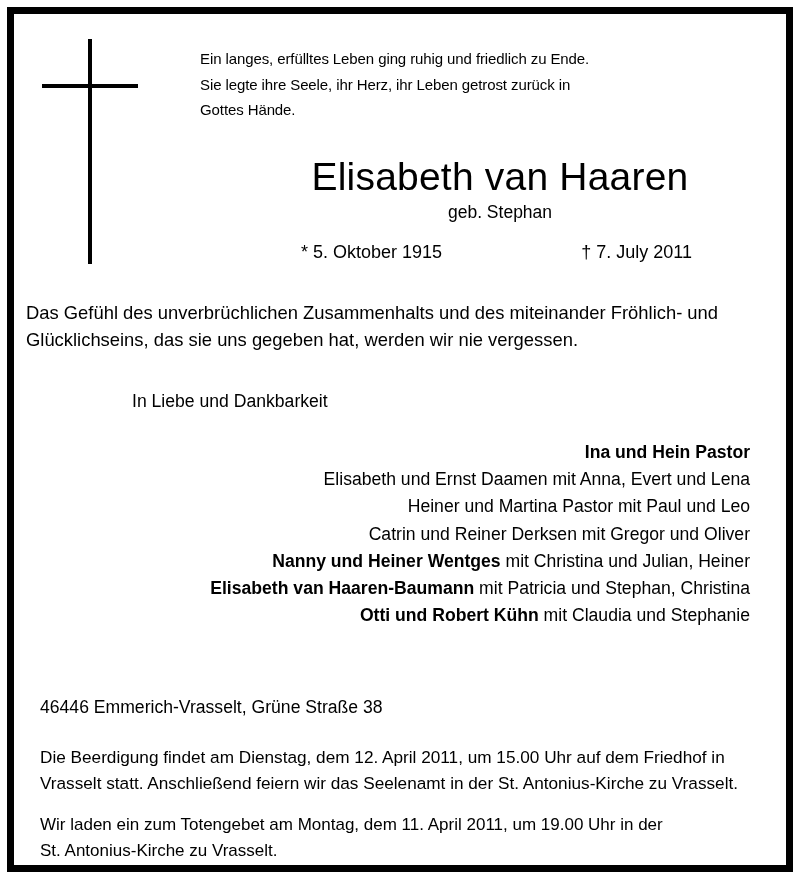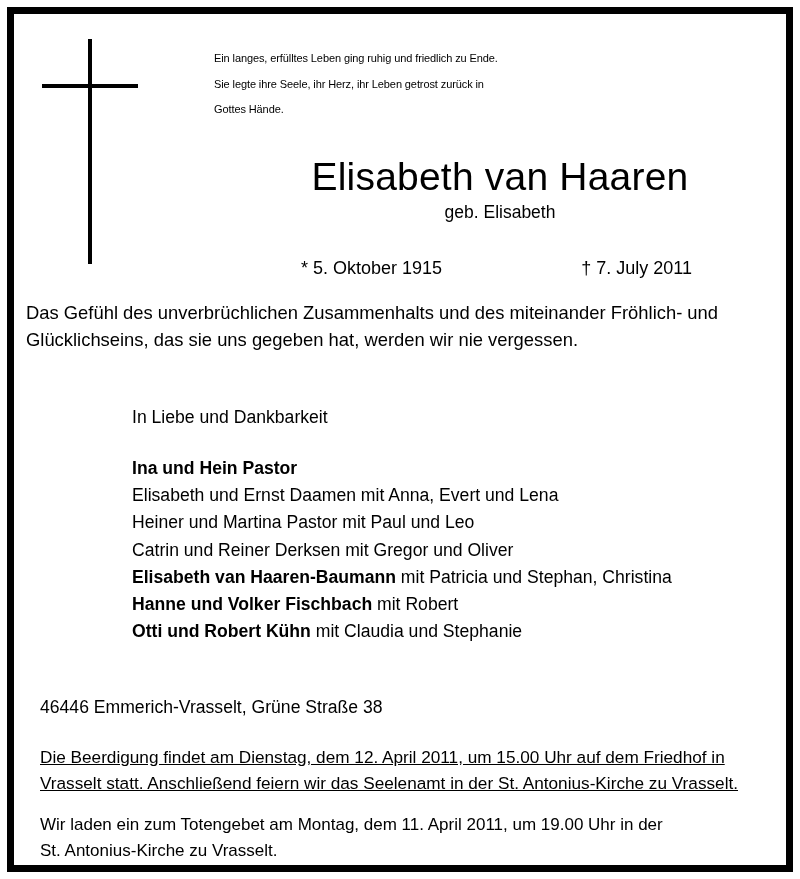--- a/index.html
+++ b/index.html
@@ -66,24 +66,23 @@
     height: 4px;
     background: #000000;
   }
 
   
   .verse {
     position: absolute;
     left: 186px;
     top: 32px;
     width: 560px;
-    font-size: 11px;
+    font-size: 15px;
     line-height: 25.5px;
     letter-spacing: -0.1px;
-    margin-left: 14px;
   }
   .verse .line {
     white-space: nowrap;
   }
 
   
   .name-block {
     position: absolute;
     left: 236px;
     top: 140px;
@@ -98,21 +97,21 @@
     white-space: nowrap;
   }
   .maiden-name {
     margin-top: 1px;
     font-size: 17.5px;
     line-height: 23px;
     font-weight: 400;
   }
   .dates {
     position: relative;
-    margin-top: 32px;
+    margin-top: 16px;
     height: 24px;
     font-size: 18px;
     line-height: 24px;
   }
   .dates .birth {
     position: absolute;
     left: 51px;
     top: 0;
     white-space: nowrap;
   }
@@ -138,30 +137,30 @@
   }
 
   
   .gratitude {
     position: absolute;
     left: 118px;
     top: 375px;
     font-size: 17.6px;
     line-height: 24px;
     white-space: nowrap;
-    margin-top: 16px;
   }
 
   .family-list {
     position: absolute;
     left: 118px;
-    top: 441px;
+    top: 425px;
     width: 618px;
     font-size: 17.6px;
     line-height: 27.2px;
+    text-align: right;
   }
   .family-list .family-row {
     white-space: nowrap;
   }
   .family-list .lead {
     font-weight: 700;
   }
   .family-list .rest {
     font-weight: 400;
   }
@@ -178,21 +177,20 @@
 
   
   .service {
     position: absolute;
     left: 26px;
     top: 730px;
     width: 715px;
     font-size: 17.2px;
     line-height: 26px;
     font-stretch: semi-condensed;
-    text-decoration: underline;
   }
   .service .line {
     white-space: nowrap;
   }
 
   .prayer {
     position: absolute;
     left: 26px;
     top: 798px;
     width: 715px;
@@ -217,41 +215,41 @@
       </div>
 
       <div class="verse">
         <div class="line">Ein langes, erfülltes Leben ging ruhig und friedlich zu Ende.</div>
         <div class="line">Sie legte ihre Seele, ihr Herz, ihr Leben getrost zurück in</div>
         <div class="line">Gottes Hände.</div>
       </div>
 
       <div class="name-block">
         <div class="deceased-name">Elisabeth van Haaren</div>
-        <div class="maiden-name">geb. Elisabeth</div>
+        <div class="maiden-name">geb. Stephan</div>
         <div class="dates">
           <span class="birth">* 5. Oktober 1915</span>
           <span class="death">† 7. July 2011</span>
         </div>
       </div>
 
       <div class="memorial">
         <div class="line">Das Gefühl des unverbrüchlichen Zusammenhalts und des miteinander Fröhlich- und</div>
         <div class="line">Glücklichseins, das sie uns gegeben hat, werden wir nie vergessen.</div>
       </div>
 
       <div class="gratitude">In Liebe und Dankbarkeit</div>
 
       <div class="family-list">
           <div class="family-row"><span class="lead">Ina und Hein Pastor</span></div>
           <div class="family-row"><span class="rest">Elisabeth und Ernst Daamen mit Anna, Evert und Lena</span></div>
           <div class="family-row"><span class="rest">Heiner und Martina Pastor mit Paul und Leo</span></div>
           <div class="family-row"><span class="rest">Catrin und Reiner Derksen mit Gregor und Oliver</span></div>
+          <div class="family-row"><span class="lead">Nanny und Heiner Wentges</span><span class="rest"> mit Christina und Julian, Heiner</span></div>
           <div class="family-row"><span class="lead">Elisabeth van Haaren-Baumann</span><span class="rest"> mit Patricia und Stephan, Christina</span></div>
-          <div class="family-row"><span class="lead">Hanne und Volker Fischbach</span><span class="rest"> mit Robert</span></div>
           <div class="family-row"><span class="lead">Otti und Robert Kühn</span><span class="rest"> mit Claudia und Stephanie</span></div>
         </div>
 
       <div class="address">46446 Emmerich-Vrasselt, Grüne Straße 38</div>
 
       <div class="service">
         <div class="line">Die Beerdigung findet am Dienstag, dem 12. April 2011, um 15.00 Uhr auf dem Friedhof in</div>
         <div class="line">Vrasselt statt. Anschließend feiern wir das Seelenamt in der St. Antonius-Kirche zu Vrasselt.</div>
       </div>
 

